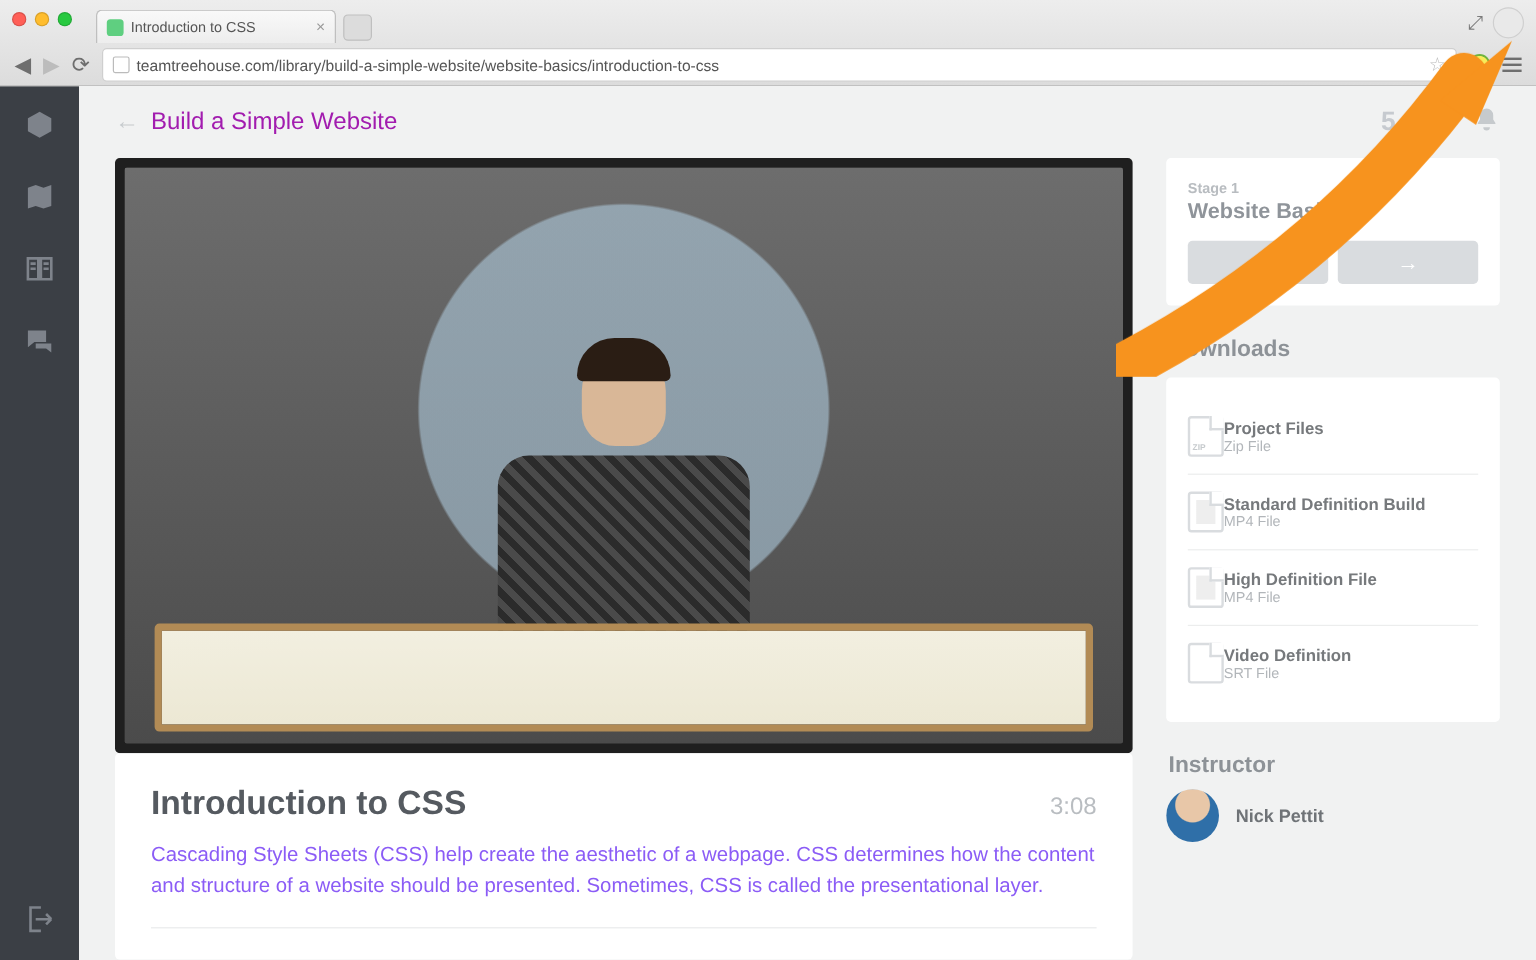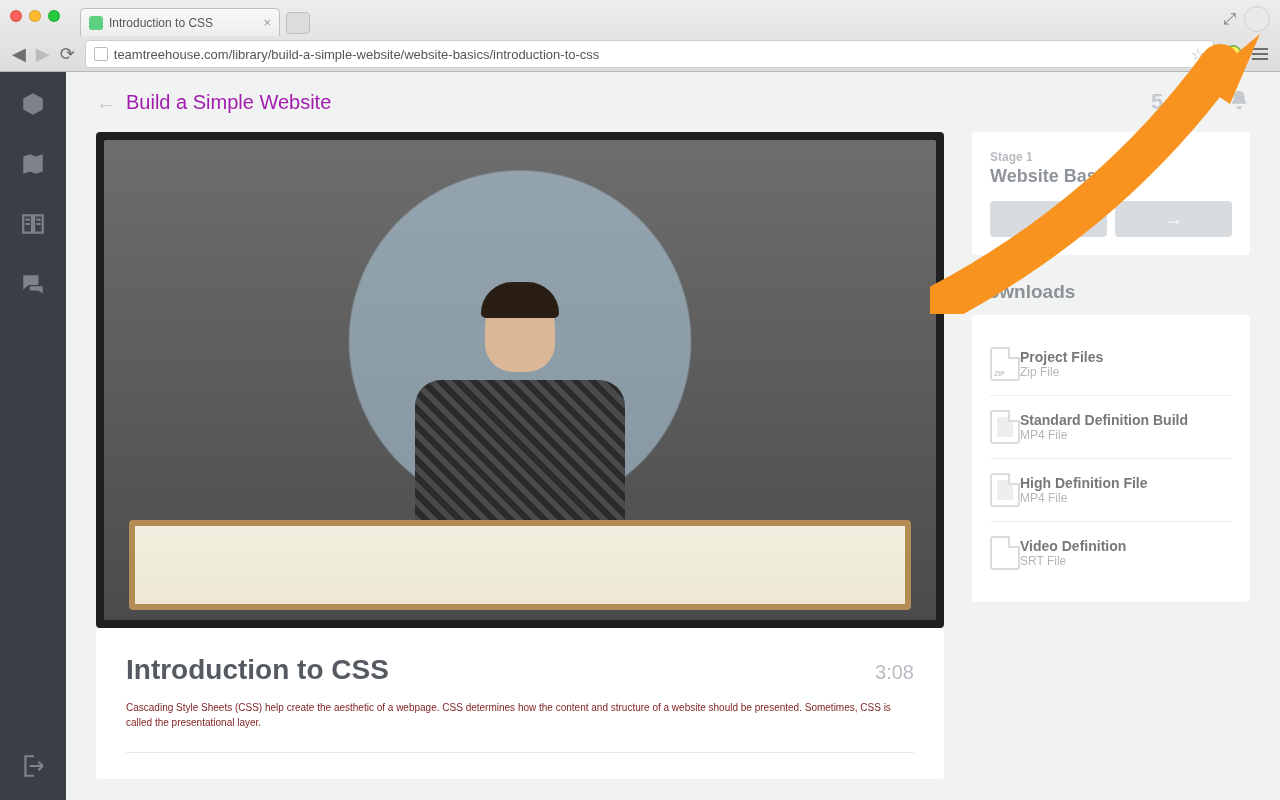--- a/index.html
+++ b/index.html
@@ -53,21 +53,21 @@
 .presenter{position:absolute;left:50%;bottom:90px;transform:translateX(-50%);}
 .presenter .head{width:70px;height:80px;background:#d9b797;border-radius:34px 34px 28px 28px;margin:0 auto;}
 .presenter .hair{width:78px;height:36px;background:#2a1d14;border-radius:40px 40px 6px 6px;margin:0 auto;margin-bottom:-26px;position:relative;z-index:1}
 .presenter .body{width:210px;height:150px;background:repeating-linear-gradient(45deg,#2b2b2b 0 6px,#4a4a4a 6px 12px);border-radius:26px 26px 6px 6px;margin-top:8px;}
 .desk{position:absolute;left:3%;right:3%;bottom:10px;height:90px;background:linear-gradient(#f2efe0,#ece8d4);border:6px solid #b28b55;border-radius:4px;}
 
 .info-card{background:#fff;border-radius:4px;padding:26px 30px;margin-top:0;}
 .info-head{display:flex;align-items:baseline;margin-bottom:14px}
 .lesson-title{font-size:28px;font-weight:700;color:#555a60}
 .duration{margin-left:auto;font-size:20px;color:#b9bdc1;font-weight:500}
-.lesson-desc{font-size:10px;color:#7f1d1d;line-height:1.5;max-width:820px}
+.lesson-desc{font-size:17px;color:#8b5cf6;line-height:1.5;max-width:820px}
 .divider{height:1px;background:#e9eaec;margin-top:22px}
 
 
 .right-col{width:278px;display:flex;flex-direction:column;gap:26px}
 .card{background:#fff;border-radius:4px;padding:18px 18px}
 .stage-lab{font-size:12px;color:#b8bcc0;font-weight:600}
 .stage-title{font-size:18px;font-weight:700;color:#8f949a;margin-top:2px}
 .stage-nav{display:flex;gap:8px;margin-top:14px}
 .stage-btn{flex:1;height:36px;background:#d9dcdf;border-radius:4px;display:flex;align-items:center;justify-content:center;color:#fff;font-size:18px}
 
@@ -228,20 +228,27 @@
             <div class="dl-item">
               <div class="dl-ic"></div>
               <div class="dl-txt">
                   <div class="t">Video Definition</div>
                   <div class="s">SRT File</div>
                 </div>
             </div>
           </div>
         </div>
 
+        <div>
+          <div class="section-h">Instructor</div>
+          <div class="instructor-row">
+            <div class="avatar"></div>
+            <div class="inst-name">Nick Pettit</div>
+          </div>
+        </div>
       </div>
     </div>
   </div>
 </div>
 
 <svg class="arrow-overlay" style="left:930px;top:34px" width="330" height="280" viewBox="0 0 330 280">
   <path d="M10 270 Q 180 180 290 30" stroke="#f7931e" stroke-width="40" fill="none" stroke-linecap="round"></path>
   <polygon points="270,50 330,0 300,70" fill="#f7931e"></polygon>
 </svg>
 

